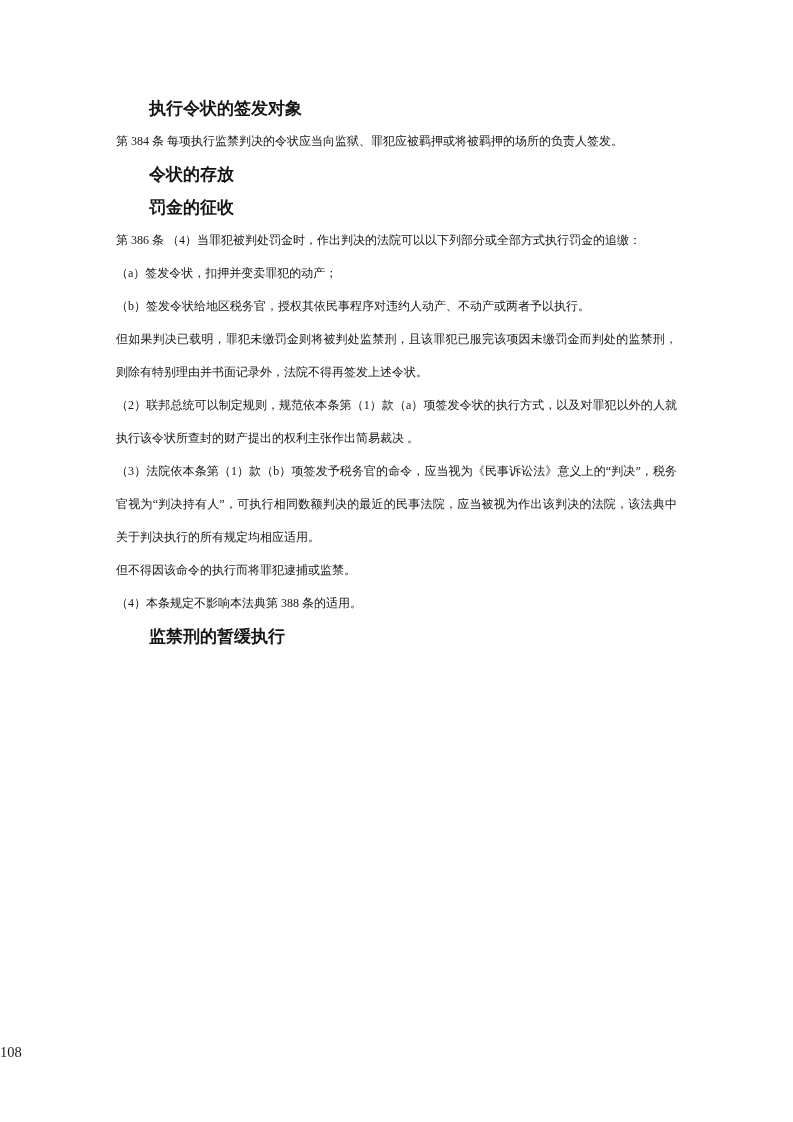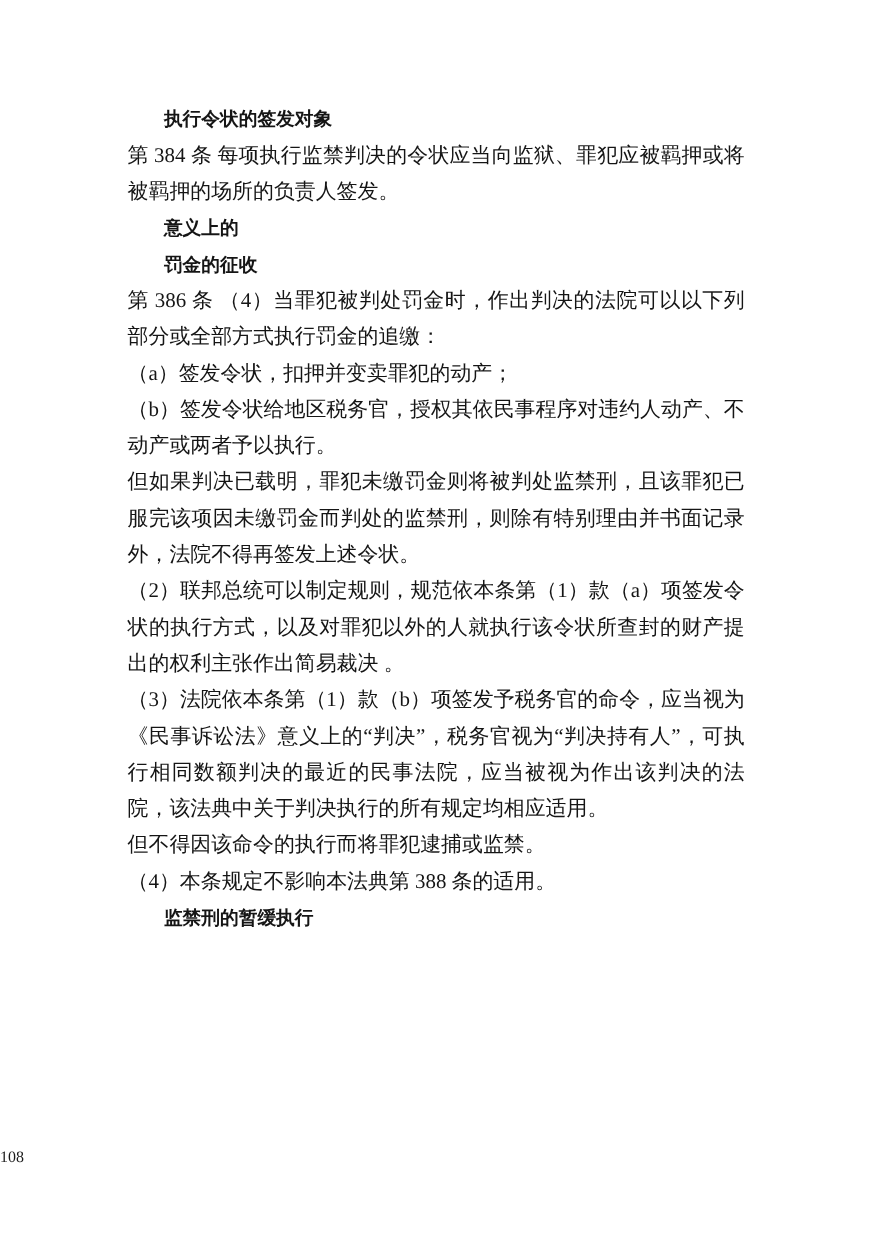--- a/index.html
+++ b/index.html
@@ -19,21 +19,21 @@
     overflow: hidden;
   }
   .content {
     position: absolute;
     top: 92px;
     left: 116px;
     width: 561px;
   }
   .para {
     margin: 0;
-    font-size: 19px;
+    font-size: 12px;
     line-height: 33px;
     text-align: justify;
     text-justify: inter-ideograph;
     word-break: break-all;
     font-weight: 400;
   }
   .heading {
     margin: 0;
     font-size: 17px;
     line-height: 33px;
@@ -52,21 +52,21 @@
     color: #1a1a1a;
   }
 </style>
 </head>
 <body>
 
 <div class="page">
   <div class="content">
     <h2 class="heading">执行令状的签发对象</h2>
     <p class="para">第 384 条  每项执行监禁判决的令状应当向监狱、罪犯应被羁押或将被羁押的场所的负责人签发。</p>
-    <h2 class="heading">意义上的</h2>
+    <h2 class="heading">令状的存放</h2>
     <h2 class="heading">罚金的征收</h2>
     <p class="para">第 386 条 （4）当罪犯被判处罚金时，作出判决的法院可以以下列部分或全部方式执行罚金的追缴：</p>
     <p class="para">（a）签发令状，扣押并变卖罪犯的动产；</p>
     <p class="para">（b）签发令状给地区税务官，授权其依民事程序对违约人动产、不动产或两者予以执行。</p>
     <p class="para">但如果判决已载明，罪犯未缴罚金则将被判处监禁刑，且该罪犯已服完该项因未缴罚金而判处的监禁刑，则除有特别理由并书面记录外，法院不得再签发上述令状。</p>
     <p class="para">（2）联邦总统可以制定规则，规范依本条第（1）款（a）项签发令状的执行方式，以及对罪犯以外的人就执行该令状所查封的财产提出的权利主张作出简易裁决 。</p>
     <p class="para">（3）法院依本条第（1）款（b）项签发予税务官的命令，应当视为《民事诉讼法》意义上的“判决”，税务官视为“判决持有人”，可执行相同数额判决的最近的民事法院，应当被视为作出该判决的法院，该法典中关于判决执行的所有规定均相应适用。</p>
     <p class="para">但不得因该命令的执行而将罪犯逮捕或监禁。</p>
     <p class="para">（4）本条规定不影响本法典第 388 条的适用。</p>
     <h2 class="heading">监禁刑的暂缓执行</h2>

